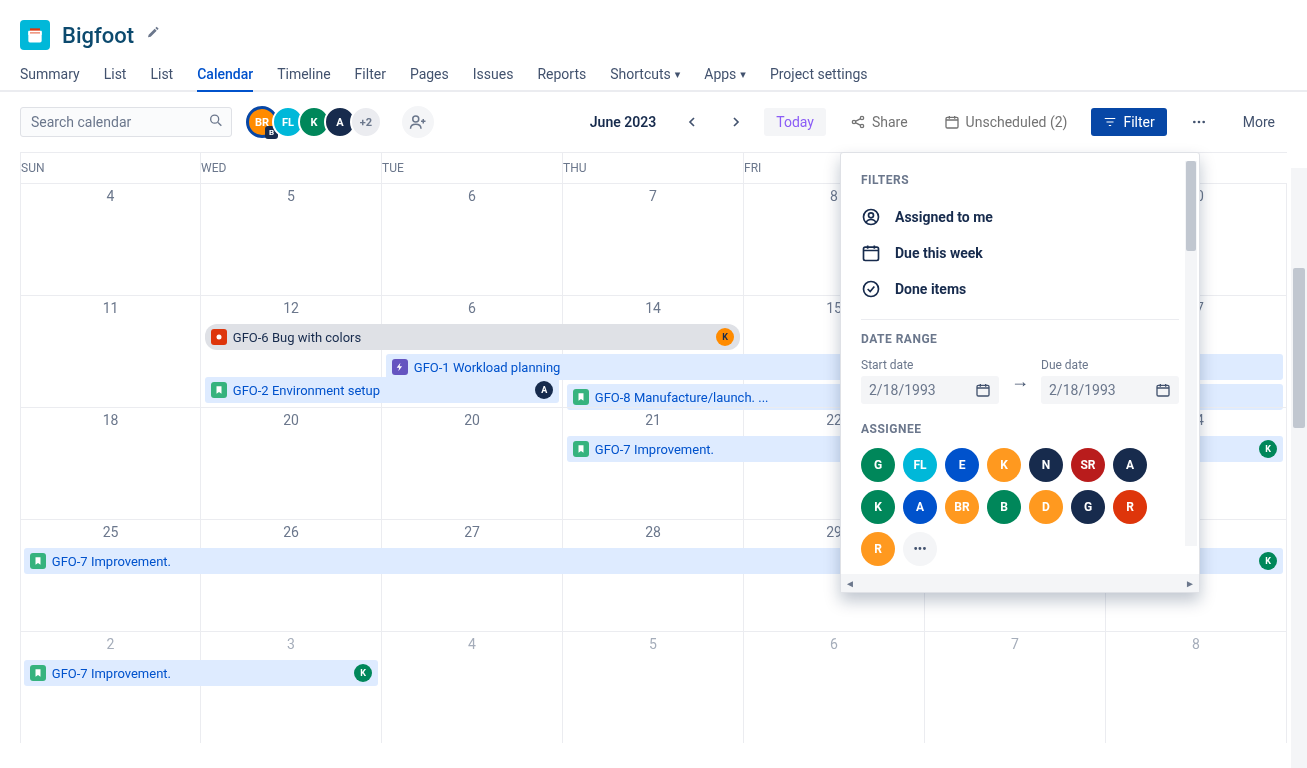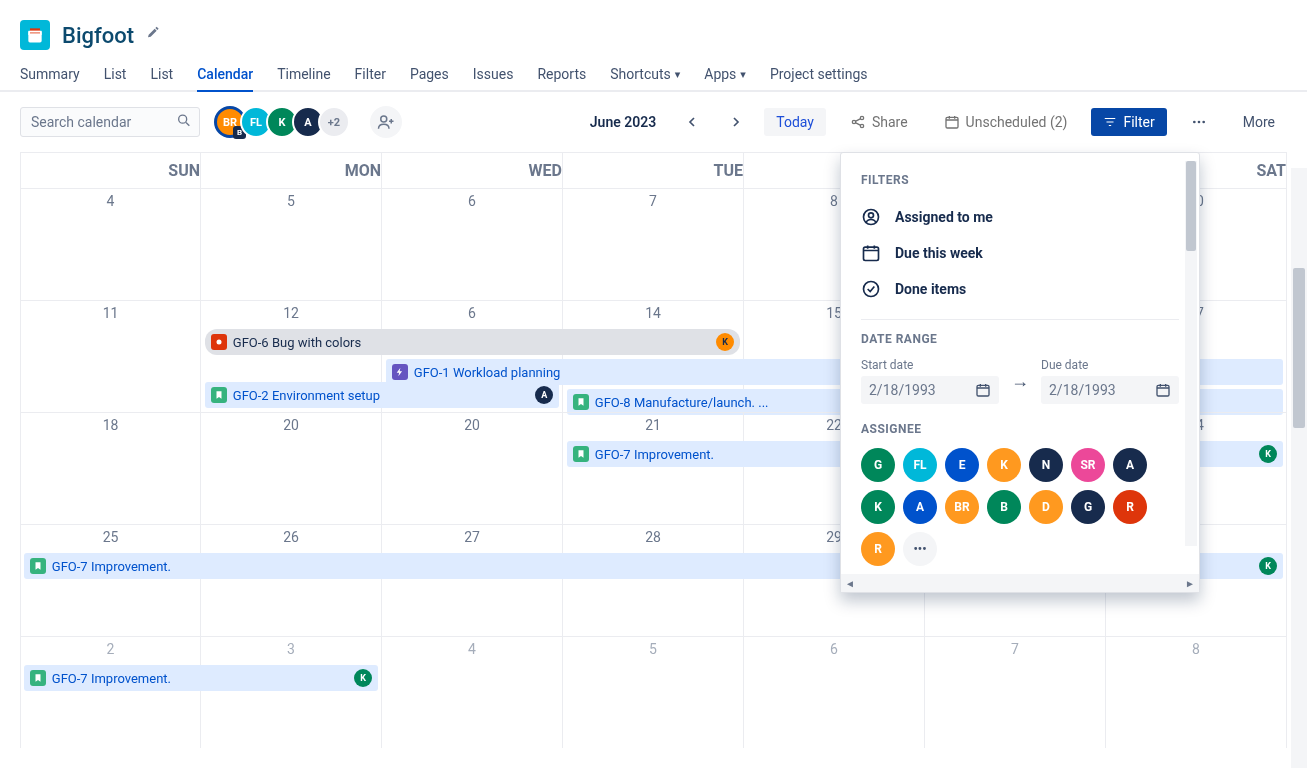--- a/index.html
+++ b/index.html
@@ -7,45 +7,45 @@
 .header { display: flex; align-items: center; padding: 20px 20px 8px; gap: 12px; }
 .logo { width: 30px; height: 30px; background: #00B8D9; border-radius: 4px; display: flex; align-items: center; justify-content: center; color: #fff; }
 .logo svg { width: 20px; height: 20px; }
 .project-title { font-size: 22px; font-weight: 500; color: #0c4a6e; }
 .edit-icon { color: #6B778C; cursor: pointer; font-size:18px; }
 .tabs { display: flex; gap: 24px; padding: 0 20px; border-bottom: 2px solid #EBECF0; }
 .tab { padding: 8px 0; color: #42526E; cursor: pointer; position: relative; display:flex; align-items:center; gap:4px;}
 .tab.active { color: #0052CC; font-weight:500;}
 .tab.active::after { content: ""; position: absolute; bottom: -2px; left: 0; right: 0; height: 2px; background: #0052CC; }
 .toolbar { display: flex; align-items: center; padding: 14px 20px; gap: 12px; }
-.search-box { position: relative; width: 180px; }
+.search-box { position: relative; width: 212px; }
 .search-box input { width: 100%; padding: 6px 28px 6px 10px; border: 1px solid #DFE1E6; border-radius: 3px; background: #FAFBFC; font-size:14px;}
 .search-box input::placeholder{color:#6B778C;}
 .search-box .sicon { position: absolute; right: 8px; top: 50%; transform: translateY(-50%); color: #6B778C; }
 .avatar-stack { display: flex; margin-left: 8px; }
 .avatar { width: 32px; height: 32px; border-radius: 50%; display: flex; align-items: center; justify-content: center; color: #fff; font-size: 11px; font-weight: 700; margin-left: -6px; border: 2px solid #fff; position:relative;}
 .avatar.br { background: #FF8B00; border:3px solid #0747A6;}
 .avatar.fl { background: #00B8D9; }
 .avatar.k { background: #00875A; }
 .avatar.a { background: #172B4D; }
 .avatar.more { background: #EBECF0; color: #6B778C; }
 .br-badge{position:absolute;bottom:-4px;right:-3px;width:13px;height:13px;border-radius:3px;background:#172B4D;color:#fff;font-size:8px;display:flex;align-items:center;justify-content:center;}
 .add-people { width: 32px; height: 32px; border-radius: 50%; background: #F4F5F7; display: flex; align-items: center; justify-content: center; color: #6B778C; margin-left:8px; cursor:pointer;}
 .toolbar-spacer { flex: 1; }
 .month-label { font-weight: 600; margin-right: 8px; }
 .nav-arrow { width: 32px; height: 32px; display: flex; align-items: center; justify-content: center; color: #42526E; cursor: pointer; border-radius:3px;}
 .btn { padding: 6px 12px; border-radius: 3px; cursor: pointer; display: inline-flex; align-items: center; gap: 6px; }
-.btn-today { background: #F4F5F7; color: #1d4ed8; }
+.btn-today { background: #F4F5F7; color: #8b5cf6; }
 .btn-plain { color: #737373; background: transparent; }
 .btn-filter { background: #0747A6; color: #fff; }
 .btn-more { color: #42526E; gap: 36px; }
 .calendar-wrap{position:relative; margin:0 20px;}
 .calendar { border-top: 1px solid #EBECF0; }
 .cal-header-row { display: grid; grid-template-columns: repeat(7, 1fr); }
-.cal-header-cell { text-align: right; padding: 8px 0; font-size: 16px; color: #6B778C; font-weight: 700; border-right: 1px solid #EBECF0; }
+.cal-header-cell { text-align: left; padding: 8px 0; font-size: 12px; color: #6B778C; font-weight: 400; border-right: 1px solid #EBECF0; }
 .cal-header-cell:first-child{border-left:1px solid #EBECF0;}
 .cal-body { position: relative; }
 .week-row { display: grid; grid-template-columns: repeat(7, 1fr); height: 112px; position:relative; border-top:1px solid #EBECF0;}
 .day-cell { border-right: 1px solid #EBECF0; padding: 4px 8px; position: relative; }
 .day-cell:first-child{border-left:1px solid #EBECF0;}
 .day-num { font-size: 14px; color: #6B778C; text-align:center; }
 .day-num.other-month { color: #A5ADBA; }
 .event { position: absolute; height: 26px; border-radius: 3px; display: flex; align-items: center; padding: 0 6px; gap: 6px; font-size: 13px; overflow: hidden; white-space: nowrap; }
 .event .ev-icon { width: 16px; height: 16px; border-radius: 3px; display: flex; align-items: center; justify-content: center; color:#fff; flex-shrink:0;}
 .ev-icon.bug { background: #DE350B; }
@@ -189,21 +189,20 @@
         <circle cx="19" cy="12" r="2"></circle>
       </svg>
     <span>More</span>
   </span>
 </div>
 
 <div class="calendar-wrap">
 <div class="calendar">
   <div class="cal-header-row" id="cal-header">
         <div class="cal-header-cell">SUN</div>
-        <div class="cal-header-cell">MON</div>
         <div class="cal-header-cell">WED</div>
         <div class="cal-header-cell">TUE</div>
         <div class="cal-header-cell">THU</div>
         <div class="cal-header-cell">FRI</div>
         <div class="cal-header-cell">SAT</div>
       </div>
   <div class="cal-body" id="cal-body">
         <div class="week-row">
           <div class="day-cell">
             <div class="day-num">4</div>
@@ -441,21 +440,21 @@
         </div>
       </div>
     </div>
     <div class="panel-section-title" style="margin-top:18px">ASSIGNEE</div>
     <div class="assignee-grid" id="assignee-grid">
         <div class="assignee-chip" style="background: rgb(0, 135, 90);">G</div>
         <div class="assignee-chip" style="background: rgb(0, 184, 217);">FL</div>
         <div class="assignee-chip" style="background: rgb(0, 82, 204);">E</div>
         <div class="assignee-chip" style="background: rgb(255, 153, 31);">K</div>
         <div class="assignee-chip" style="background: rgb(23, 43, 77);">N</div>
-        <div class="assignee-chip" style="background: #ec4899;">SR</div>
+        <div class="assignee-chip" style="background: #b91c1c;">SR</div>
         <div class="assignee-chip" style="background: rgb(23, 43, 77);">A</div>
         <div class="assignee-chip" style="background: rgb(0, 135, 90);">K</div>
         <div class="assignee-chip" style="background: rgb(0, 82, 204);">A</div>
         <div class="assignee-chip" style="background: rgb(255, 153, 31);">BR</div>
         <div class="assignee-chip" style="background: rgb(0, 135, 90);">B</div>
         <div class="assignee-chip" style="background: rgb(255, 153, 31);">D</div>
         <div class="assignee-chip" style="background: rgb(23, 43, 77);">G</div>
         <div class="assignee-chip" style="background: rgb(222, 53, 11);">R</div>
         <div class="assignee-chip" style="background: rgb(255, 153, 31);">R</div>
         <div class="assignee-chip more">•••</div>

